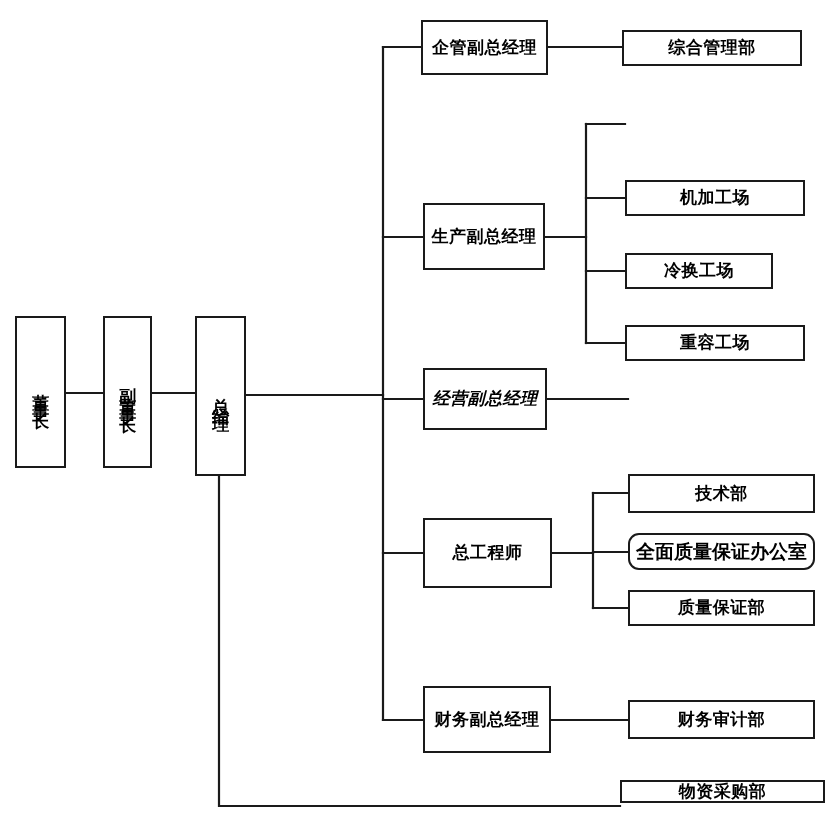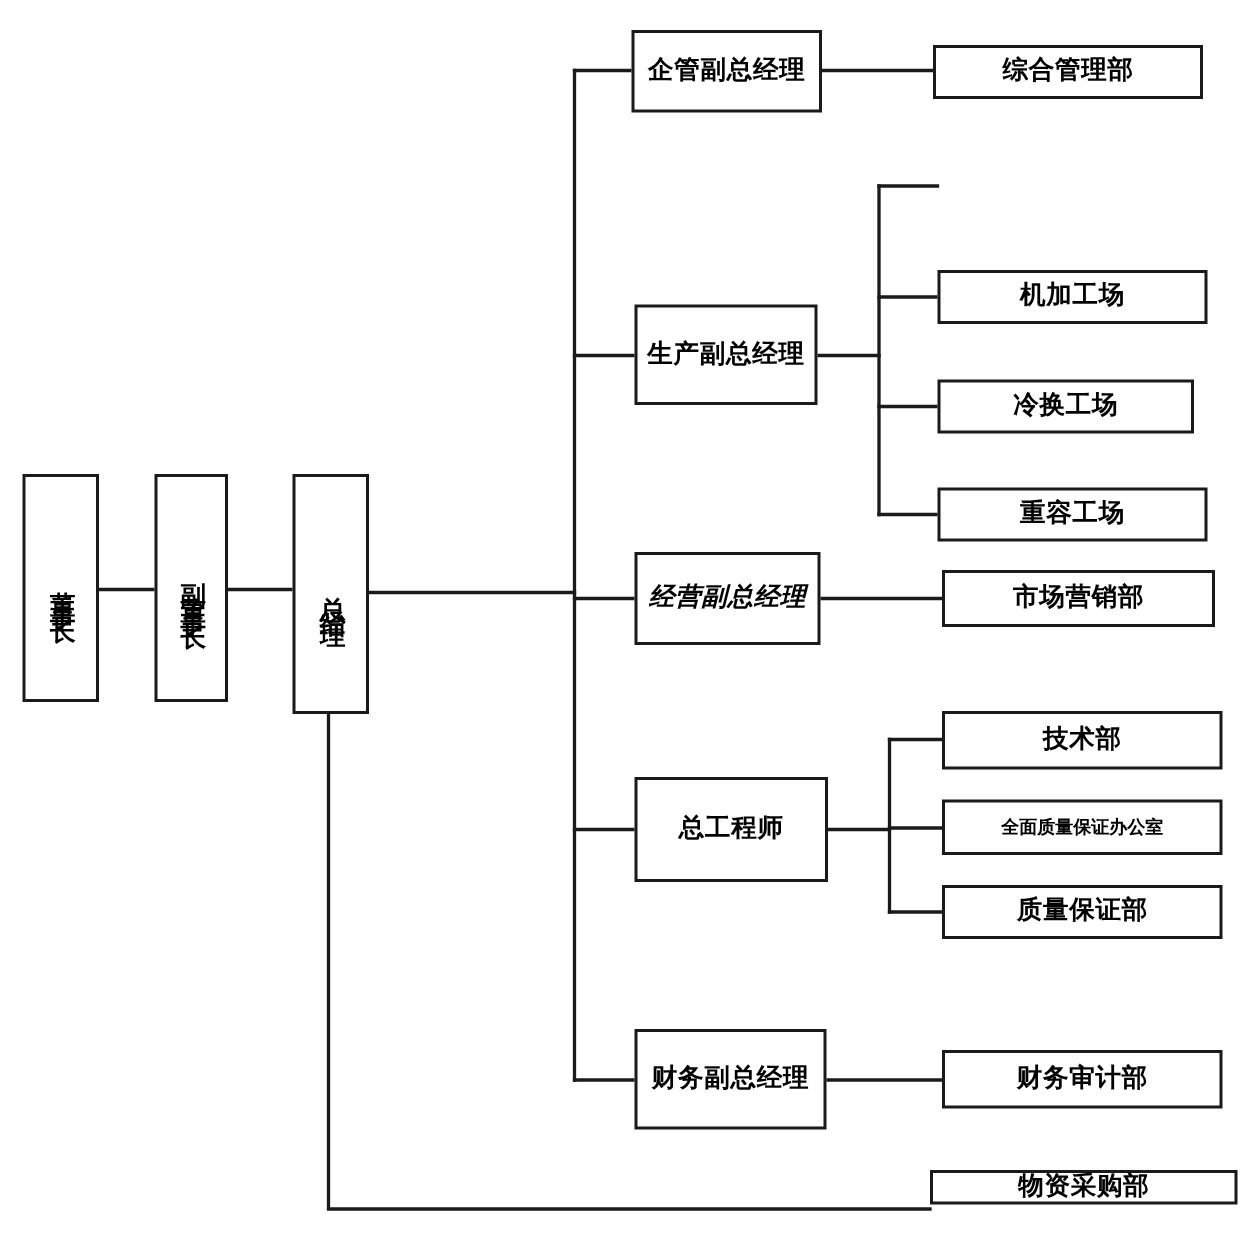--- a/index.html
+++ b/index.html
@@ -38,22 +38,23 @@
     text-align: center;
     font-weight: bold;
     color: #000000;
     line-height: 1.15;
   }
   .node.h {
     font-size: 17px;
     letter-spacing: 0.5px;
   }
   .node.h.wide {
-    font-size: 12px;
+    font-size: 19px;
     letter-spacing: 0px;
+    border-radius: 11px;
   }
   .node.v {
     writing-mode: vertical-rl;
     text-orientation: upright;
     font-size: 17px;
     letter-spacing: 9px;
     padding-top: 2px;
   }
   .node.v span {
     display: block;
@@ -138,31 +139,28 @@
 
   <div class="node h" style="left:622px; top:30px; width:180px; height:36px;">
     <span>综合管理部</span>
   </div>
 
 
   <div class="node h" style="left:625px; top:180px; width:180px; height:36px;">
     <span>机加工场</span>
   </div>
 
-  <div class="node h" style="left:625px; top:253px; width:171px; height:36px;">
+  <div class="node h" style="left:625px; top:253px; width:148px; height:36px;">
     <span>冷换工场</span>
   </div>
 
   <div class="node h" style="left:625px; top:325px; width:180px; height:36px;">
     <span>重容工场</span>
   </div>
 
-  <div class="node h" style="left:628px; top:380px; width:182px; height:38px;">
-    <span>市场营销部</span>
-  </div>
 
   <div class="node h" style="left:628px; top:474px; width:187px; height:39px;">
     <span>技术部</span>
   </div>
 
   <div class="node h wide" style="left:628px; top:533px; width:187px; height:37px;">
     <span>全面质量保证办公室</span>
   </div>
 
   <div class="node h" style="left:628px; top:590px; width:187px; height:36px;">

